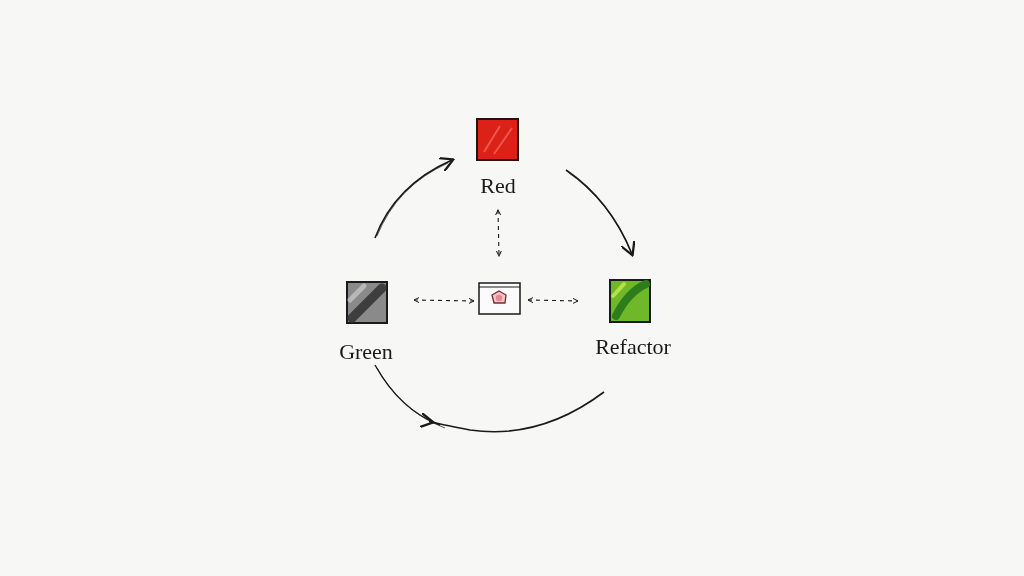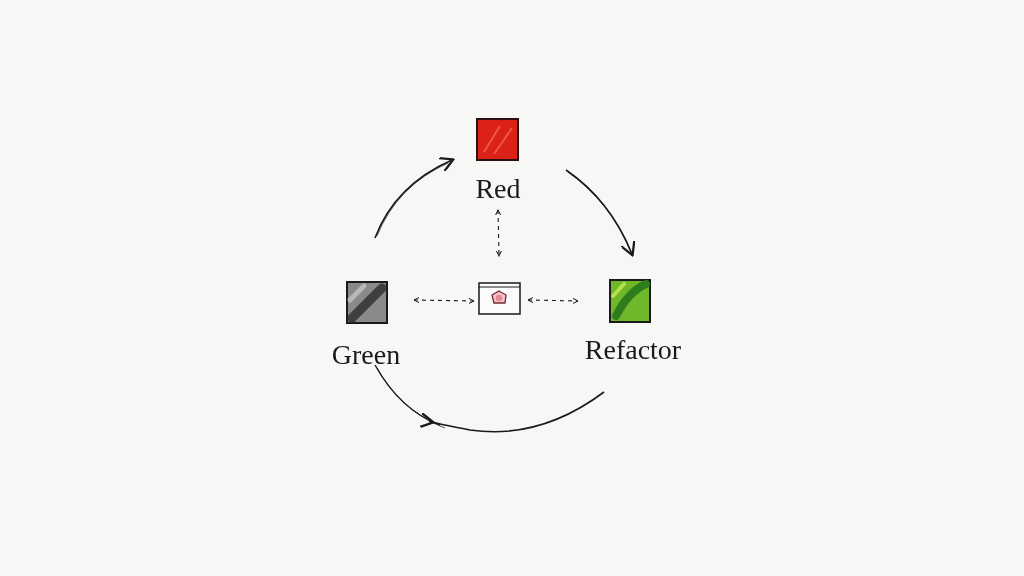--- a/index.html
+++ b/index.html
@@ -5,21 +5,21 @@
   html, body { margin: 0; padding: 0; }
   body {
     width: 1024px; height: 576px; overflow: hidden;
     background: #f7f7f5;
     font-family: "DejaVu Serif", "Liberation Serif", serif;
   }
   .stage { position: relative; width: 1024px; height: 576px; }
   svg { position: absolute; left: 0; top: 0; }
   .label {
     position: absolute; font-family: "Liberation Serif", "DejaVu Serif", serif;
-    font-size: 28px; color: #1a1a1a; white-space: nowrap; transform: translateX(-50%);
+    font-size: 22px; color: #1a1a1a; white-space: nowrap; transform: translateX(-50%);
   }
 </style>
 </head>
 <body>
 
 <div class="stage">
   <svg width="1024" height="576" viewBox="0 0 1024 576">
     <defs>
       <marker id="ah" viewBox="0 0 10 10" refX="8" refY="5" markerWidth="9" markerHeight="9" orient="auto">
         <path d="M0,0 L9,5 L0,10" fill="none" stroke="#1a1a1a" stroke-width="1.6"></path>

